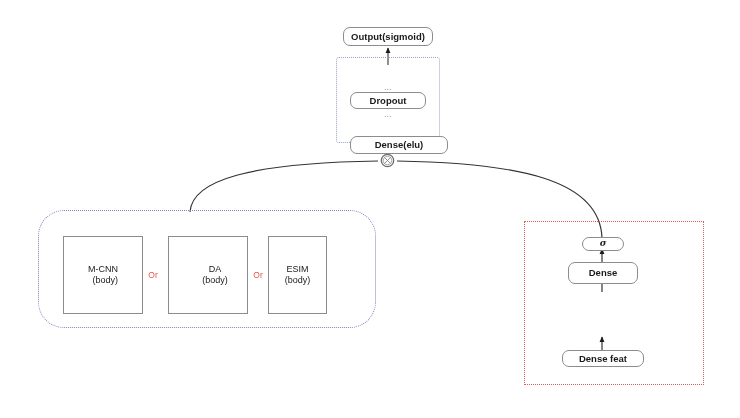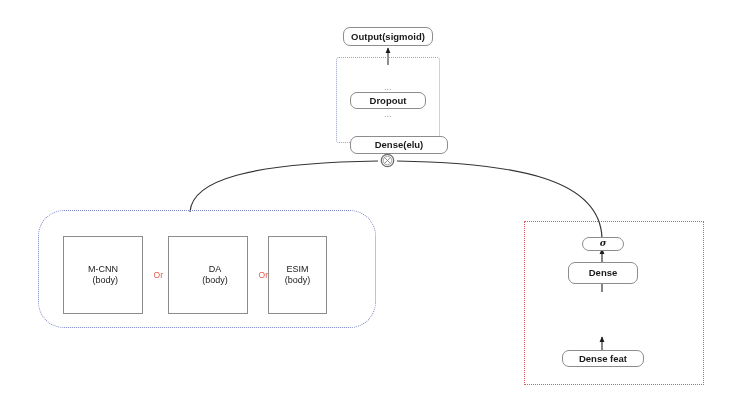--- a/index.html
+++ b/index.html
@@ -85,21 +85,21 @@
     z-index: 3;
     text-align: center;
   }
 
   
   .or-label {
     position: absolute;
     font-size: 8.5px;
     color: #e8564f;
     z-index: 3;
-    text-align: right;
+    text-align: center;
   }
 
   
   .merge-node {
     position: absolute;
     width: 15px;
     height: 15px;
     z-index: 4;
   }
 

